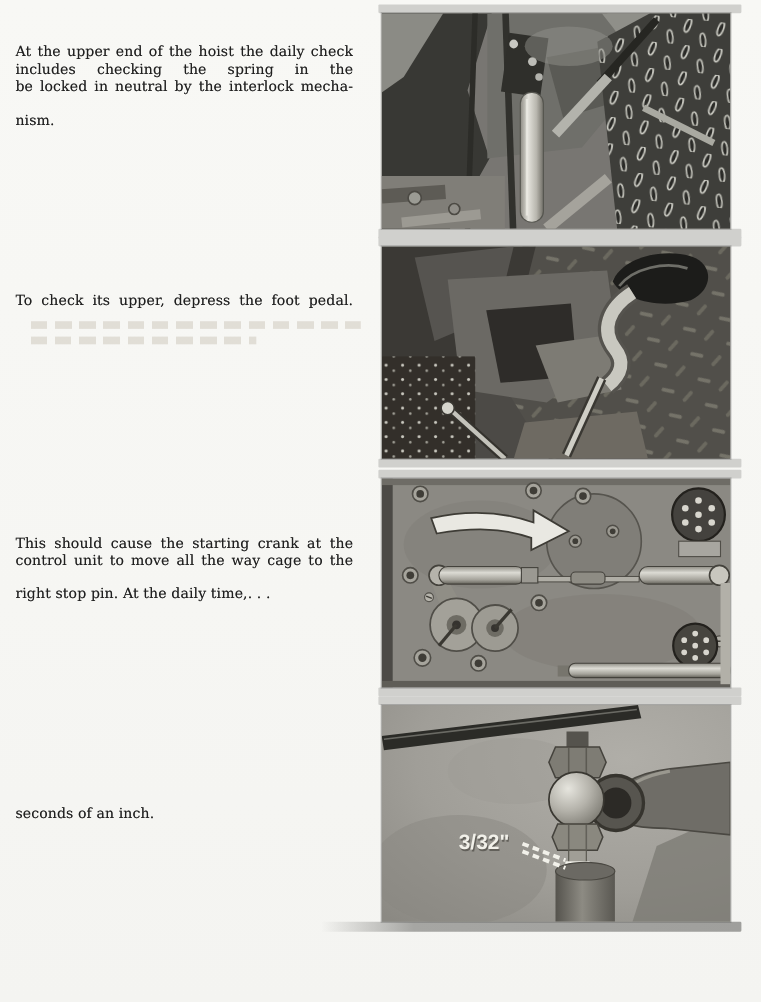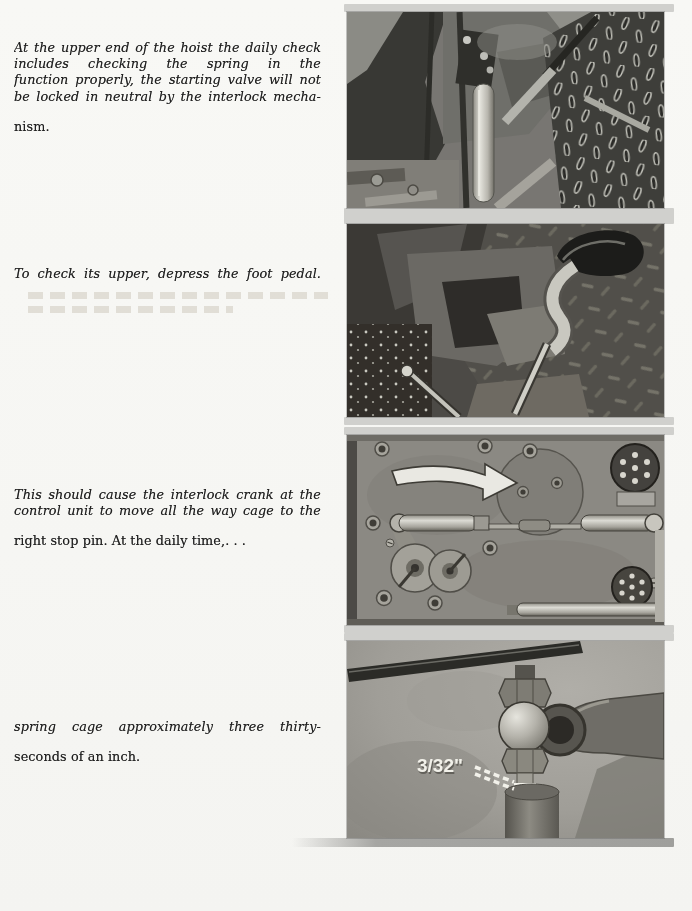--- a/index.html
+++ b/index.html
@@ -6,60 +6,58 @@
   body{
     width:692px;height:911px;position:relative;overflow:hidden;
     background:#f7f7f4;
     font-family:"DejaVu Serif","Liberation Serif",serif;
   }
   .page{position:absolute;inset:0;background:linear-gradient(180deg,#f8f8f5 0%,#f6f6f3 60%,#f4f4f1 100%);}
   .para{position:absolute;left:14px;width:307px;color:#202020;
         font-size:12.8px;line-height:16.2px;letter-spacing:.1px;
         text-shadow:0 0 .4px rgba(30,30,30,.55);}
   .tline{height:16.2px;overflow:hidden;}
-  .jline{text-align:justify;text-align-last:justify;font-style:italic;}
+  .jline{text-align:justify;text-align-last:justify;}
   .lline{text-align:left;margin-top:14px;}
   .ghost{position:absolute;height:7px;opacity:.32;filter:blur(.7px);
          background:repeating-linear-gradient(90deg,#b4aa9a 0 15px,transparent 15px 22px);}
   .band{position:absolute;left:344px;width:330px;background:#d0d0cd;border-radius:1px;}
   .band.dark{background:linear-gradient(90deg,rgba(163,163,160,0) 0%,#a6a6a3 22%,#9f9f9c 100%);}
   .fig{position:absolute;left:347px;width:317px;overflow:hidden;background:#8a8a86;
        box-shadow:0 0 0 1px rgba(90,90,88,.35);}
   .fig svg{display:block;}
   .pagenum{position:absolute;left:0;right:0;top:868px;text-align:center;
            color:#2a2a2a;font-size:13.5px;letter-spacing:1px;}
 </style>
 </head>
 <body>
 
 <div class="page">
 
   <div class="para" style="top:40px">
     <div class="tline jline">At the upper end of the hoist the daily check</div>
     <div class="tline jline">includes checking the spring in the connecting</div>
-    <div class="tline jline">function properly, the starting valve will not</div>
     <div class="tline jline">be locked in neutral by the interlock mecha-</div>
     <div class="tline lline">nism.</div>
   </div>
 
   <div class="para" style="top:266px">
     <div class="tline jline">To check its upper, depress the foot pedal.</div>
   </div>
 
   <div class="ghost" style="top:292px;left:28px;width:300px"></div>
   <div class="ghost" style="top:306px;left:28px;width:205px"></div>
 
   <div class="para" style="top:487px">
-    <div class="tline jline">This should cause the interlock crank at the</div>
+    <div class="tline jline">This should cause the starting crank at the</div>
     <div class="tline jline">control unit to move all the way cage to the</div>
     <div class="tline lline">right stop pin.  At the daily time,. . .</div>
   </div>
 
   <div class="para" style="top:719px">
-    <div class="tline jline">spring cage approximately three thirty-</div>
     <div class="tline lline">seconds of an inch.</div>
   </div>
 
   <div class="band" style="top:4px;height:8px"></div>
   <div class="band" style="top:208px;height:9px"></div>
   <div class="band" style="top:215px;height:9px"></div>
   <div class="band" style="top:417px;height:8px"></div>
   <div class="band" style="top:427px;height:8px"></div>
   <div class="band" style="top:625px;height:8px"></div>
   <div class="band" style="top:633px;height:8px"></div>

